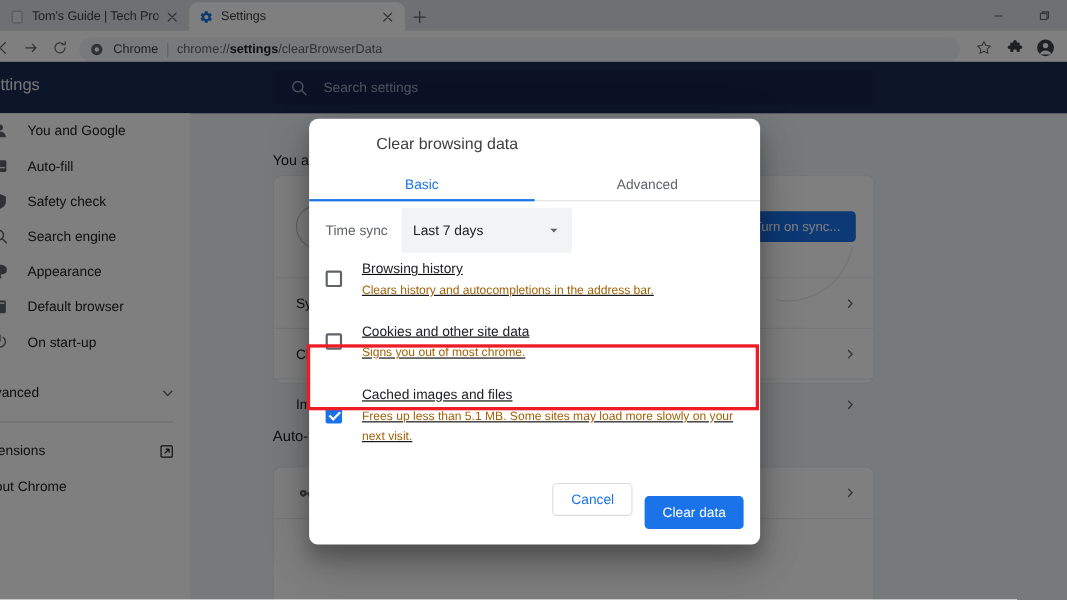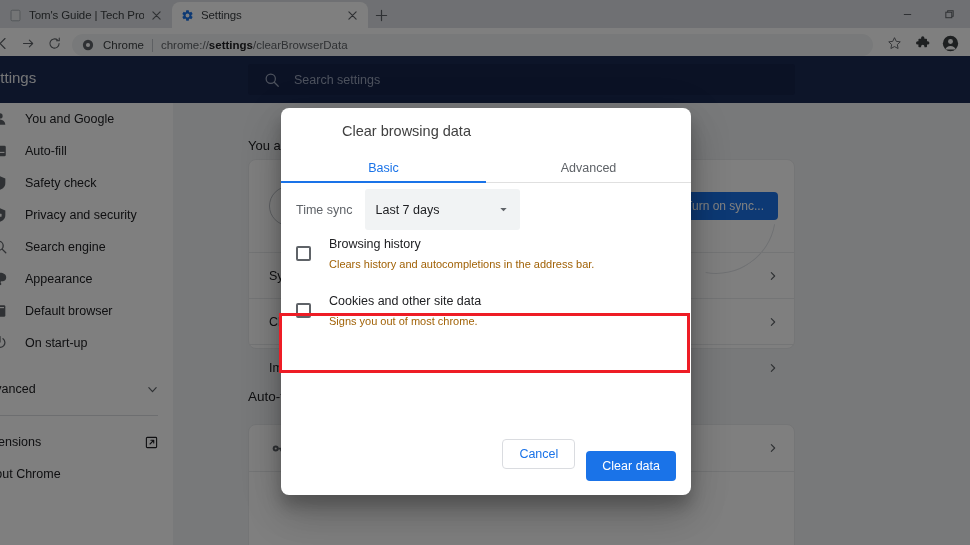--- a/index.html
+++ b/index.html
@@ -226,21 +226,21 @@
     display: flex; align-items: center;
   }
   .tr-label { font-size: 12.5px; color: #5f6368; margin-right: 12px; }
   .tr-select {
     width: 155px; height: 41px; background: #f1f3f4; border-radius: 3px;
     display: flex; align-items: center; justify-content: space-between;
     padding: 0 11px; font-size: 12.5px; color: #202124;
   }
   .tr-caret { color: #5f6368; display: flex; }
 
-  .opts { position: absolute; left: 0; top: 118px; width: 410px; }
+  .opts { position: absolute; left: 0; top: 118px; width: 410px; text-decoration: underline; }
   .opt {
     position: relative; display: flex; align-items: flex-start;
     padding: 10px 16px 10px 15px; min-height: 44px;
   }
   .opt.highlight { padding-top: 11px; }
   .cbx {
     width: 15px; height: 15px; flex: 0 0 15px; margin-right: 18px;
     border: 2px solid #5f6368; border-radius: 2px;
     background: #ffffff; margin-top: 3px;
     display: flex; align-items: center; justify-content: center;
@@ -415,29 +415,20 @@
           </span>
         <span class="nav-label">Auto-fill</span>
       </div>
       <div class="nav-item">
         <span class="nav-ico">
             <svg width="16" height="16" viewBox="0 0 18 18" fill="#5f6368">
               <path d="M9 1.5 L15 4 V9 c0 4-2.6 6.6-6 7.5 C5.6 15.6 3 13 3 9 V4 Z"></path>
             </svg>
           </span>
         <span class="nav-label">Safety check</span>
-      </div>
-      <div class="nav-item">
-        <span class="nav-ico">
-            <svg width="16" height="16" viewBox="0 0 18 18" fill="#5f6368">
-              <path d="M9 1.5 L15 4 V9 c0 4-2.6 6.6-6 7.5 C5.6 15.6 3 13 3 9 V4 Z"></path>
-              <rect x="7.2" y="7.5" width="3.6" height="3.5" rx="0.5" fill="#ffffff"></rect>
-            </svg>
-          </span>
-        <span class="nav-label">Privacy and security</span>
       </div>
       <div class="nav-item">
         <span class="nav-ico">
             <svg width="16" height="16" viewBox="0 0 18 18">
               <circle cx="7.6" cy="7.6" r="5" stroke="#5f6368" stroke-width="1.5" fill="none"></circle>
               <path d="M11.4 11.4 L15.5 15.5" stroke="#5f6368" stroke-width="1.5" stroke-linecap="round"></path>
             </svg>
           </span>
         <span class="nav-label">Search engine</span>
       </div>
@@ -592,20 +583,27 @@
           <span class="opt-desc" style="display:block">Clears history and autocompletions in the address bar.</span>
         </span>
       </div>
       <div class="opt b">
         <span class="cbx"></span>
         <span class="opt-txt">
           <span class="opt-title" style="display:block">Cookies and other site data</span>
           <span class="opt-desc" style="display:block">Signs you out of most chrome.</span>
         </span>
       </div>
+      <div class="opt c highlight">
+        <span class="cbx checked"></span>
+        <span class="opt-txt">
+          <span class="opt-title" style="display:block">Cached images and files</span>
+          <span class="opt-desc" style="display:block">Frees up less than 5.1 MB. Some sites may load more slowly on your next visit.</span>
+        </span>
+      </div>
     </div>
 
     <div class="dlg-actions">
       <button class="btn-cancel">Cancel</button>
       <button class="btn-clear">Clear data</button>
     </div>
   </div>
 
   <div class="redbox"></div>
 

